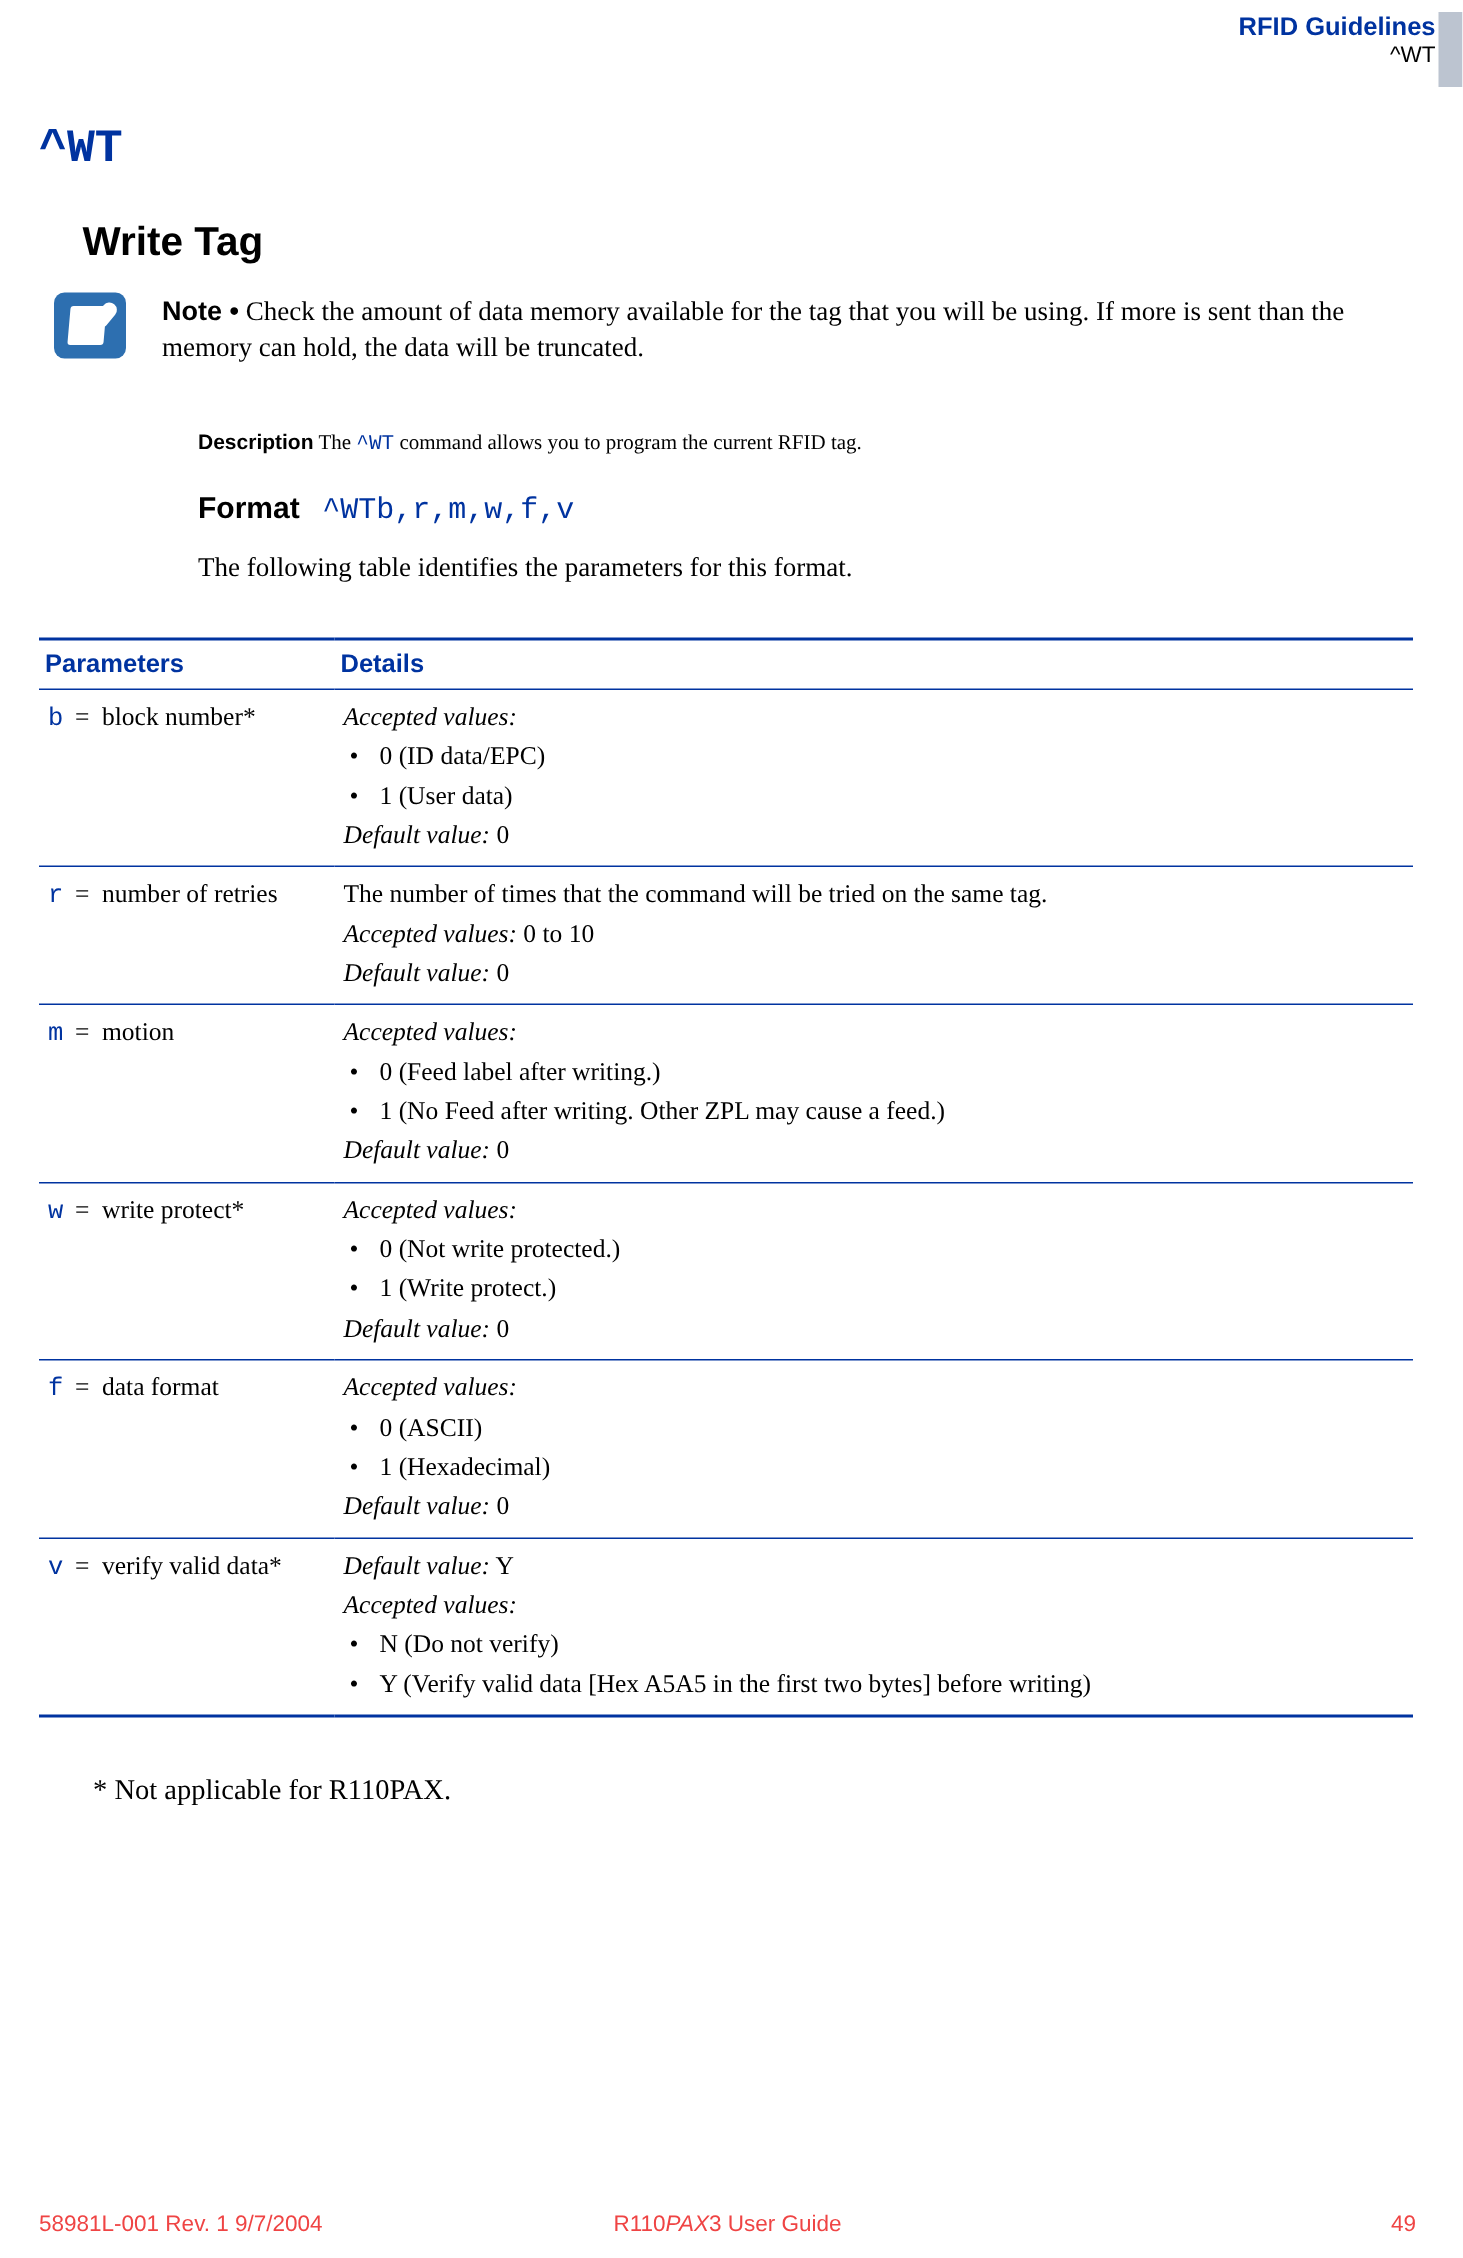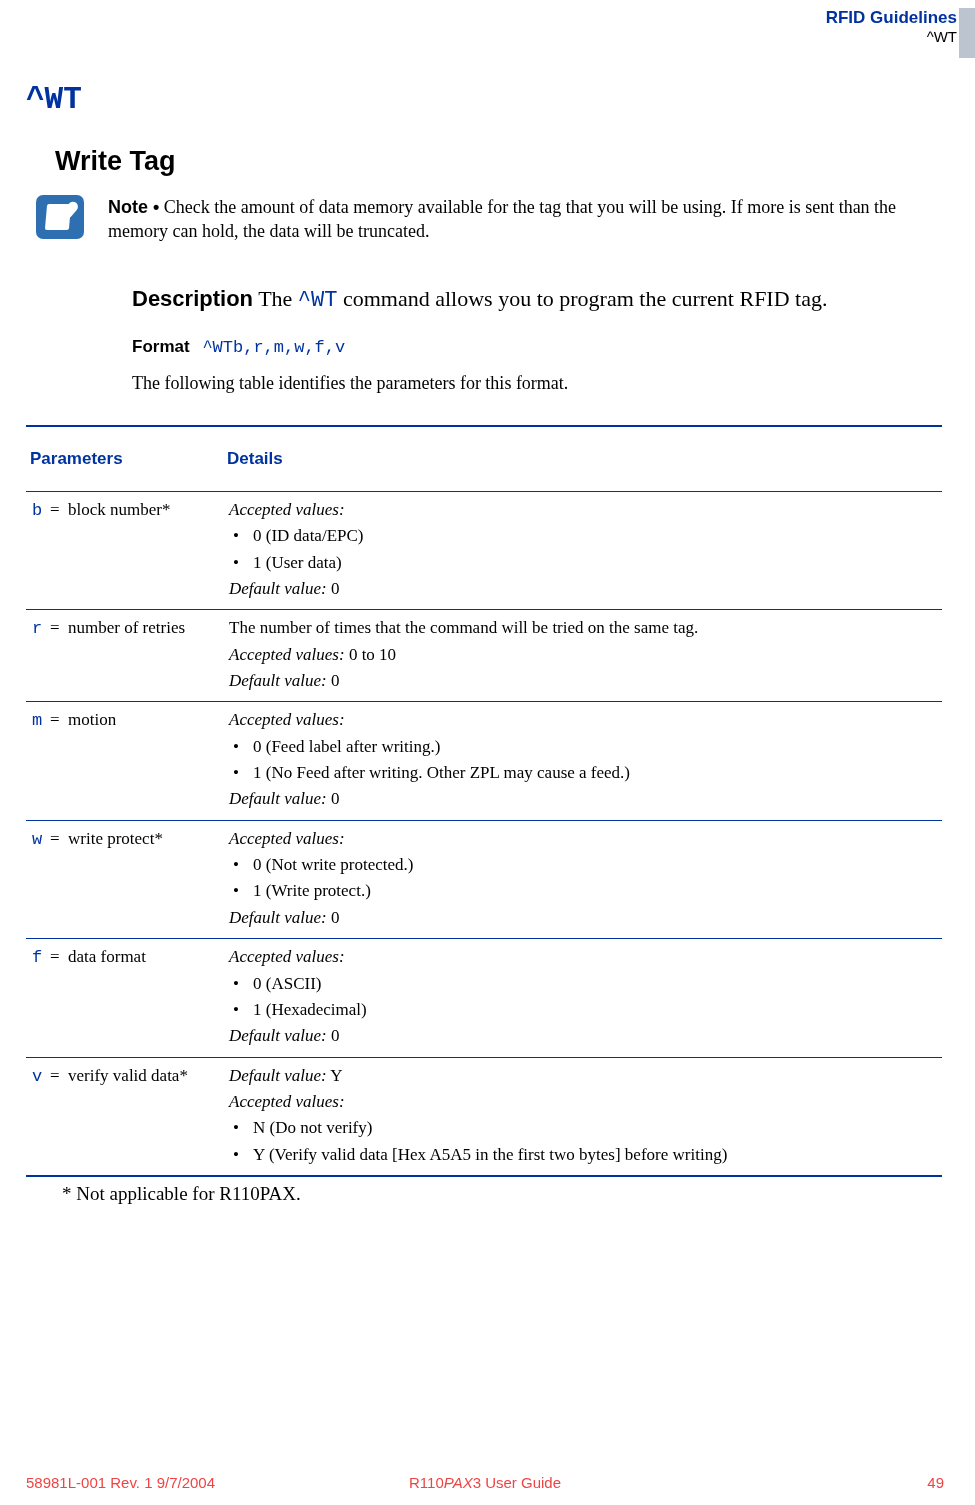--- a/index.html
+++ b/index.html
@@ -90,41 +90,41 @@
       transform: rotate(40deg);
     }
     .note-text { font-size: 18px; line-height: 1.35; }
     .note-label { font-family: Arial, sans-serif; font-weight: bold; }
     .content {
       position: absolute;
       left: 132px;
       top: 286px;
       width: 810px;
     }
-    .desc-line { font-size: 22px; margin-bottom: 24px; }
+    .desc-line { font-size: 14px; margin-bottom: 24px; }
     .desc-label, .format-label { font-family: Arial, sans-serif; font-weight: bold; }
-    .format-line { font-size: 17px; margin-bottom: 16px; }
+    .format-line { font-size: 20px; margin-bottom: 16px; }
     .mono { font-family: "Courier New", monospace; color: #0033a0; }
     .table-lead { font-size: 18px; margin-bottom: 18px; }
     .params-table {
       position: absolute;
       left: 26px;
       top: 425px;
       width: 916px;
       border-collapse: collapse;
       font-size: 17px;
     }
     .params-table th {
       color: #0033a0;
       font-family: Arial, sans-serif;
       font-weight: bold;
       text-align: left;
       border-top: 2px solid #0033a0;
       border-bottom: 1.5px solid #0033a0;
-      padding: 22px 4px;
+      padding: 6px 4px;
       font-size: 17px;
     }
     .params-table td {
       border-bottom: 1px solid #0033a0;
       padding: 5px 6px 7px 6px;
       vertical-align: top;
       line-height: 1.55;
     }
     .params-table tbody tr:last-child td { border-bottom: 2px solid #0033a0; }
     .param-cell { width: 197px; }

